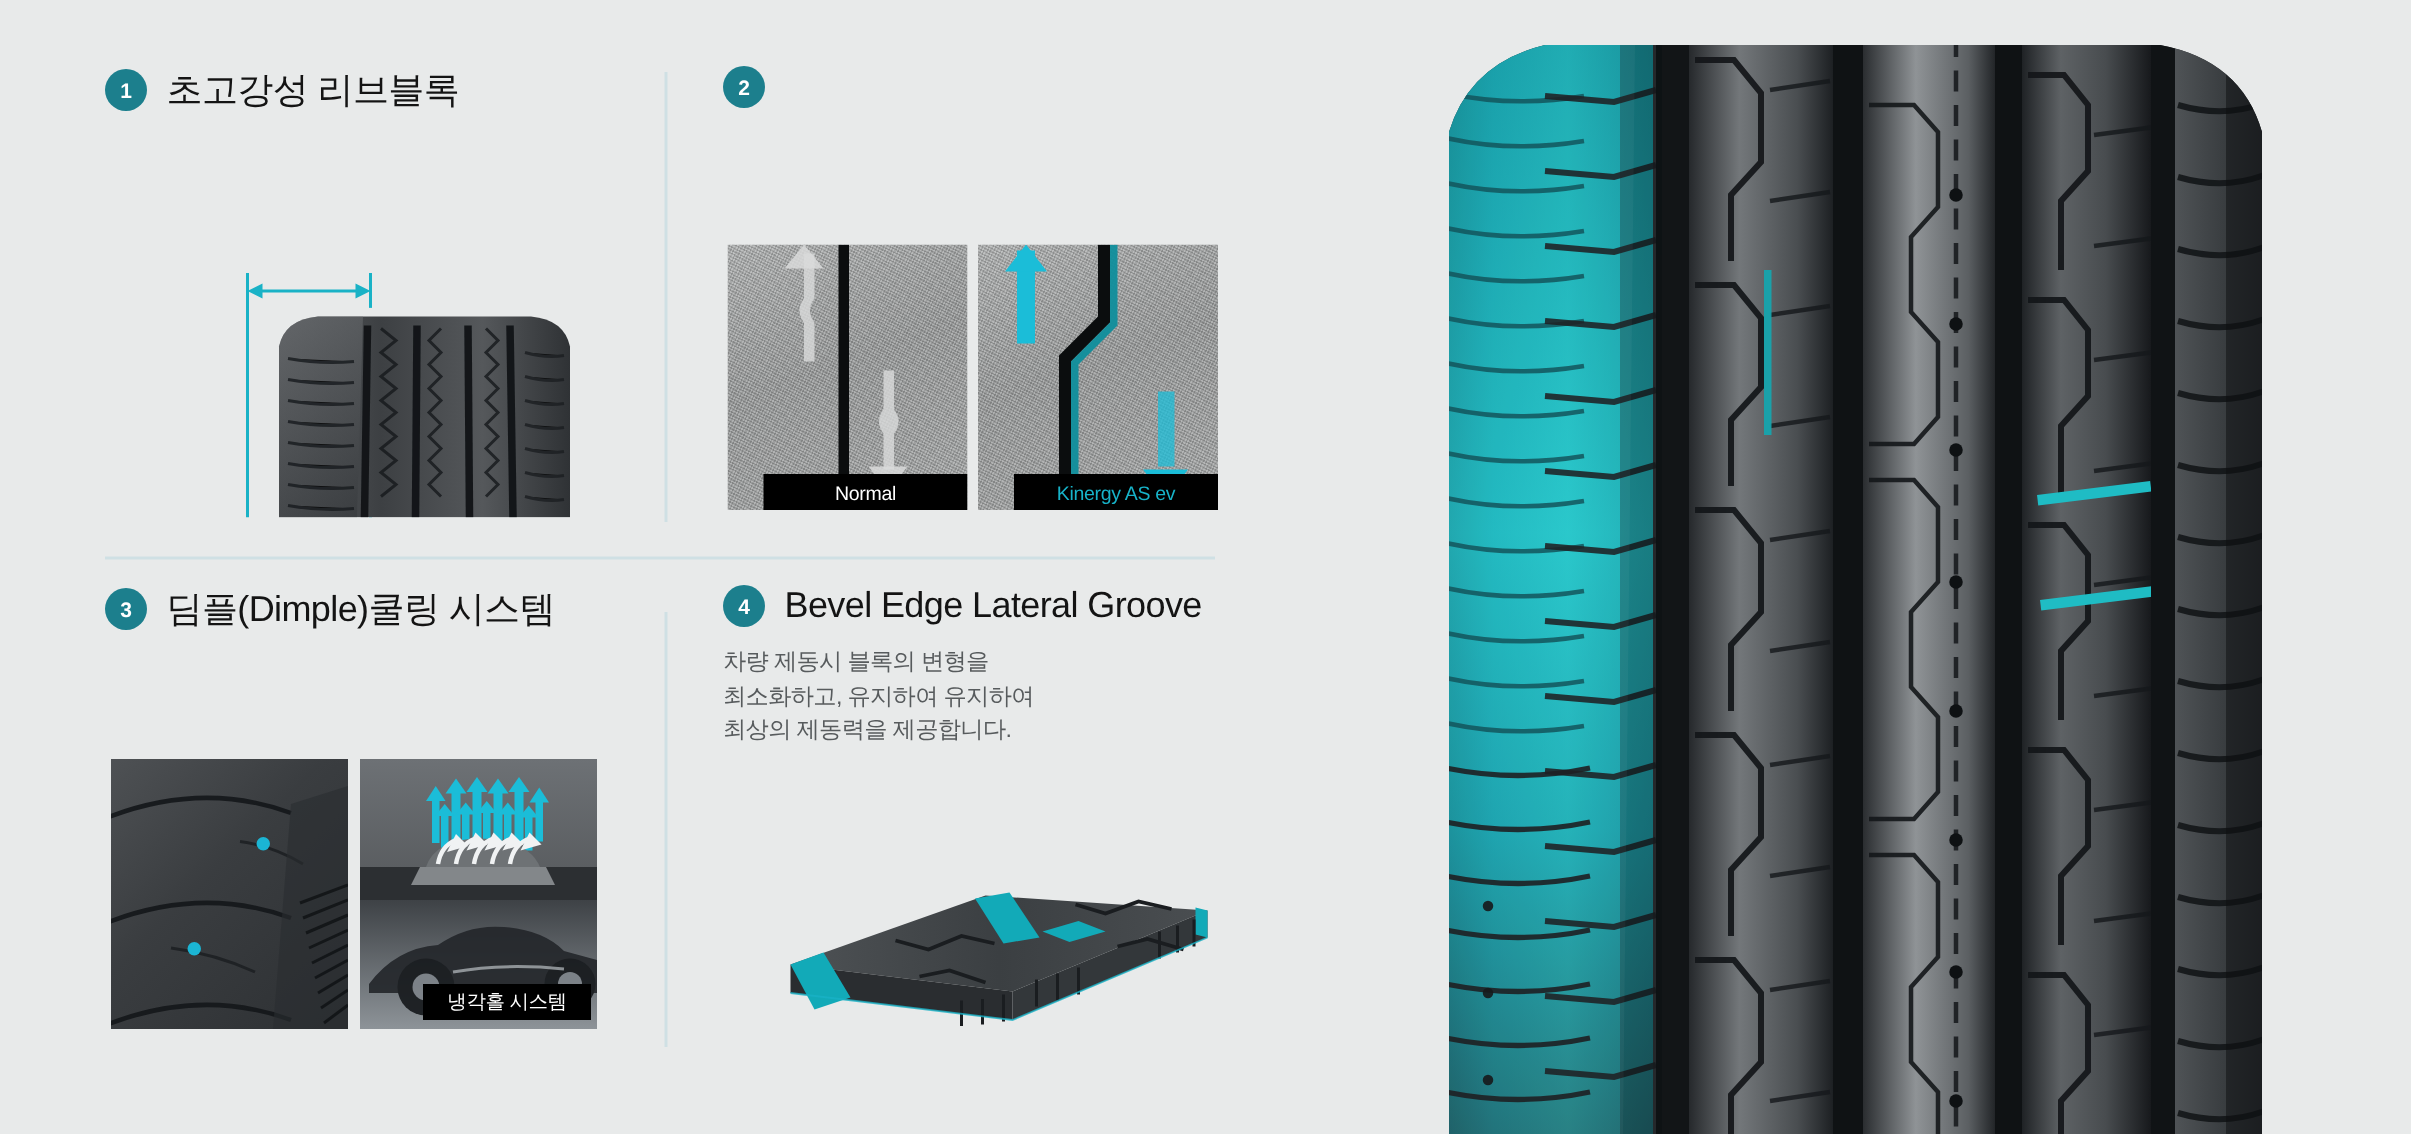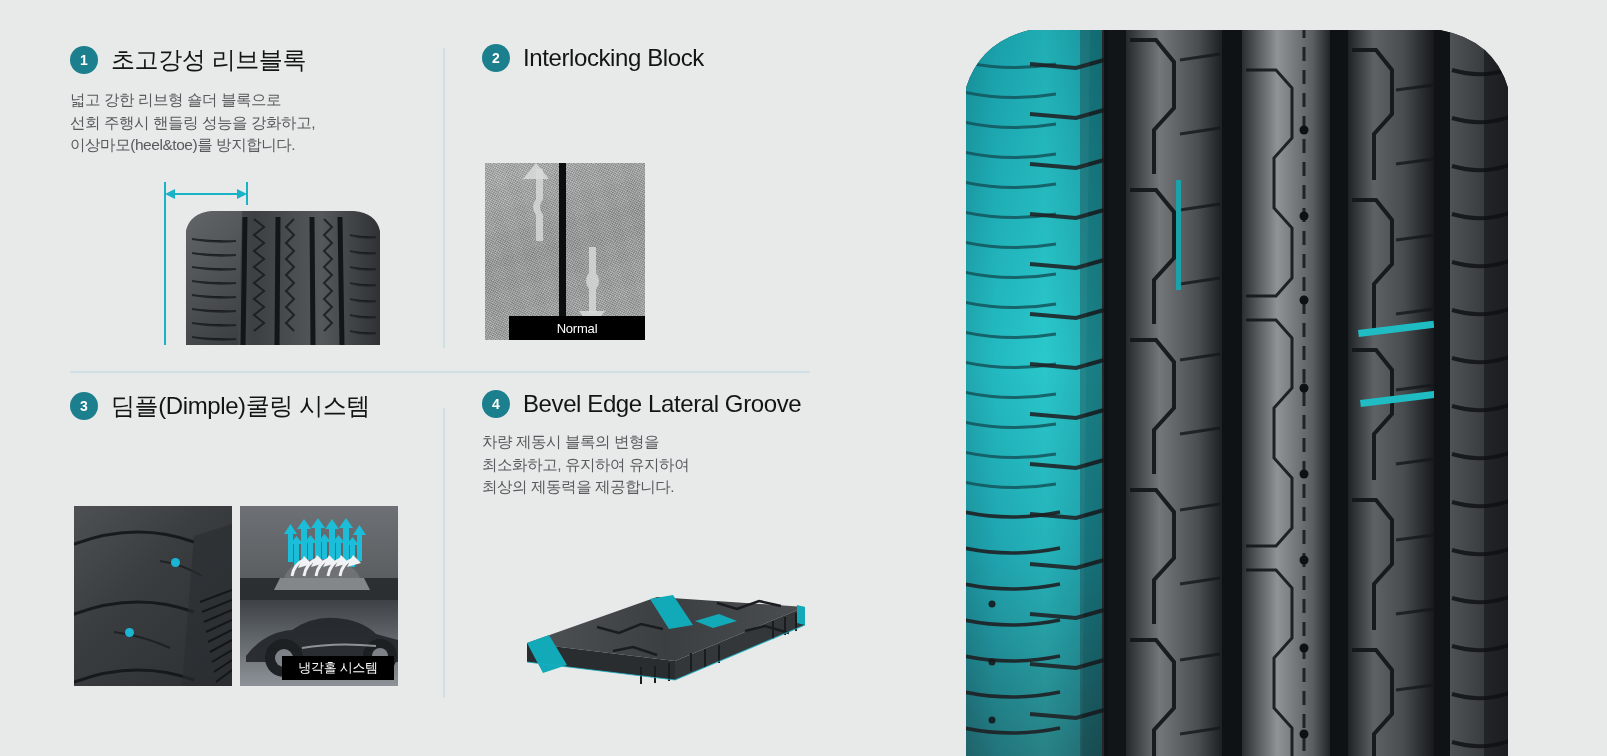--- a/index.html
+++ b/index.html
@@ -104,23 +104,20 @@
 
     <div class="v-div v-div-1"></div>
     <div class="v-div v-div-2"></div>
     <div class="h-div"></div>
 
     <div class="feature f1">
       <div class="head-row">
         <div class="badge">1</div>
         <div class="title">초고강성 리브블록</div>
       </div>
-      <div class="desc">넓고 강한 리브형 숄더 블록으로
-선회 주행시 핸들링 성능을 강화하고,
-이상마모(heel&amp;toe)를 방지합니다.</div>
     </div>
 
     <svg class="measure" viewBox="0 0 90 32">
       <line x1="2" y1="2" x2="2" y2="32" stroke="#19b2c6" stroke-width="2"></line>
       <line x1="84" y1="2" x2="84" y2="32" stroke="#19b2c6" stroke-width="2"></line>
       <line x1="6" y1="14" x2="80" y2="14" stroke="#19b2c6" stroke-width="2"></line>
       <polygon points="2,14 12,9 12,19" fill="#19b2c6"></polygon>
       <polygon points="84,14 74,9 74,19" fill="#19b2c6"></polygon>
     </svg>
     <svg class="measure" style="left:163px;top:205px;width:90px;height:140px;" viewBox="0 0 90 140" preserveAspectRatio="none">
@@ -174,36 +171,47 @@
             <path d="M178 94 q14 4 26 2"></path>
             <path d="M178 110 q14 4 26 2"></path>
           <path d="M178 126 q14 4 26 2"></path>
         </g>
       </svg>
     </div>
 
     <div class="feature f2">
       <div class="head-row">
         <div class="badge">2</div>
-        <div class="title">Interlocking Block</div>
       </div>
     </div>
 
     <div class="img-box cmp cmp-a">
       <div class="cmp-surface"></div>
       <svg width="160" height="177" viewBox="0 0 160 177" style="position:absolute;inset:0;">
         <rect x="74" y="0" width="7" height="177" fill="#0b0d0e"></rect>
         <path d="M44 6 l14 0 l0 30 q-6 8 0 16 l0 26 l-7 0 l0 -26 q-6 -8 0 -16 l0 -30 z" fill="#d9dbdb" opacity=".8"></path>
         <polygon points="51,0 38,16 64,16" fill="#d9dbdb" opacity=".85"></polygon>
         <path d="M104 84 l7 0 l0 26 q6 8 0 16 l0 24 l-7 0 l0 -24 q-6 -8 0 -16 l0 -26 z" fill="#d9dbdb" opacity=".8"></path>
         <polygon points="107,165 94,148 120,148" fill="#d9dbdb" opacity=".85"></polygon>
       </svg>
       <div class="cmp-caption">Normal</div>
     </div>
 
+    <div class="img-box cmp cmp-b">
+      <div class="cmp-surface"></div>
+      <svg width="160" height="177" viewBox="0 0 160 177" style="position:absolute;inset:0;">
+        <path d="M80 0 l8 0 l0 52 l-26 26 l0 99 l-8 0 l0 -103 l26 -26 z" fill="#0b0d0e"></path>
+        <path d="M88 0 l5 0 l0 54 l-26 26 l0 97 l-5 0 l0 -99 l26 -26 z" fill="#0f8e9c" opacity=".95"></path>
+        <path d="M26 4 l12 0 l0 62 l-12 0 z" fill="#1bbdd8"></path>
+        <polygon points="32,0 18,18 46,18" fill="#1bbdd8"></polygon>
+        <path d="M120 98 l11 0 l0 50 l-11 0 z" fill="#1bbdd8" opacity=".75"></path>
+        <polygon points="125,170 110,150 140,150" fill="#1bbdd8"></polygon>
+      </svg>
+      <div class="cmp-caption teal">Kinergy AS ev</div>
+    </div>
 
     <div class="feature f3">
       <div class="head-row">
         <div class="badge">3</div>
         <div class="title">딤플(Dimple)쿨링 시스템</div>
       </div>
     </div>
 
     <div class="img-box dimple-a">
       <svg width="158" height="180" viewBox="0 0 158 180" style="position:absolute;inset:0;">

